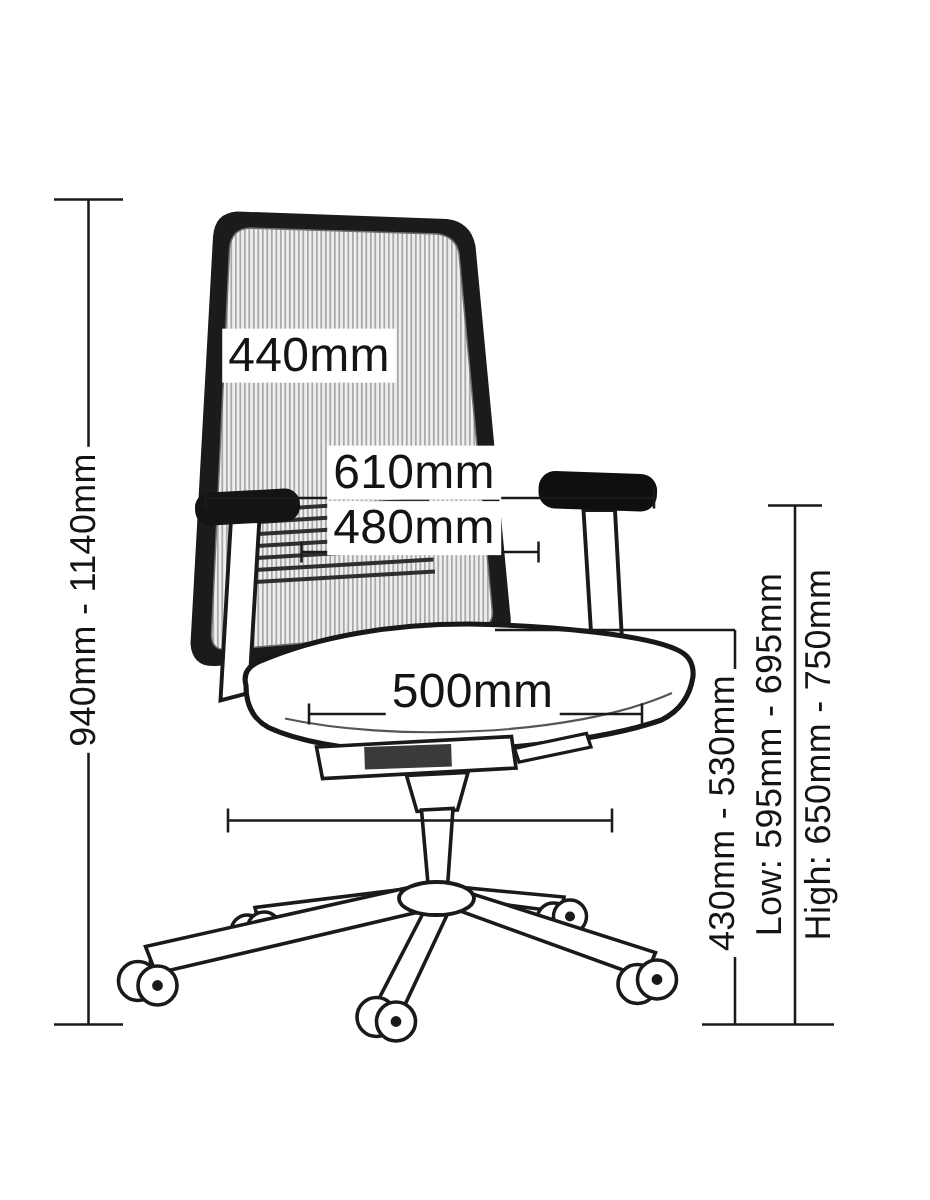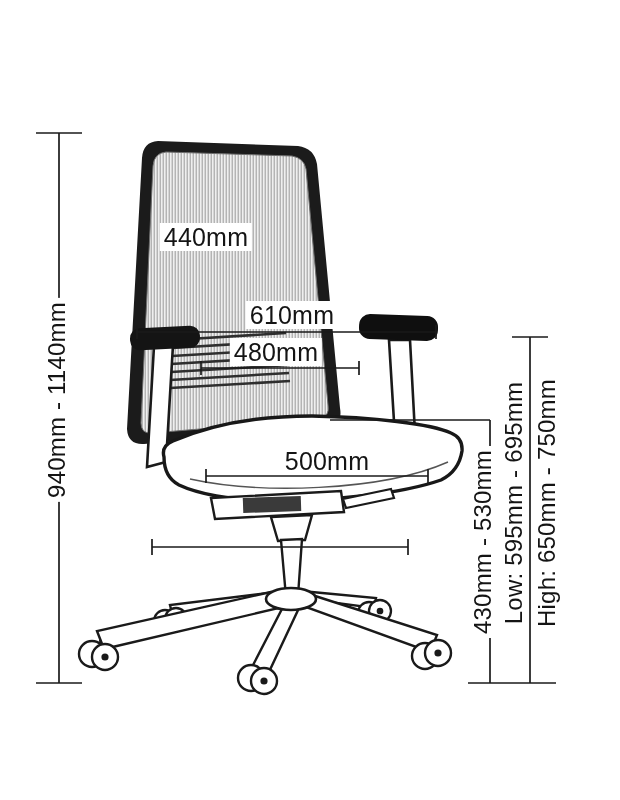--- a/index.html
+++ b/index.html
@@ -7,21 +7,21 @@
     position:relative;
     width:620px;height:800px;
     background:#ffffff;
     overflow:hidden;
     font-family:"Liberation Sans",sans-serif;
   }
   .art{position:absolute;left:0;top:0;}
   .lbl{
     position:absolute;
     transform:translate(-50%,-50%);
-    font-size:25px;
+    font-size:32px;
     line-height:1.12;
     color:#141414;
     background:#ffffff;
     padding:0 4px;
     white-space:nowrap;
     letter-spacing:0.2px;
   }
   .lbl.rot{
     transform:translate(-50%,-50%) rotate(-90deg);
     font-size:24px;
@@ -149,26 +149,26 @@
       <line x1="490" y1="420" x2="490" y2="683"></line>
 
       <line x1="530" y1="337" x2="530" y2="683"></line>
       <line x1="512" y1="337" x2="548" y2="337"></line>
       <line x1="468" y1="683" x2="556" y2="683"></line>
     </g>
   </svg>
 
   <div class="lbl" style="left:206px;top:237px;">440mm</div>
 
-  <div class="lbl" style="left:292px;top:315px;">610mm</div>
+  <div class="lbl" style="left:276px;top:315px;">610mm</div>
 
   <div class="lbl" style="left:276px;top:352px;">480mm</div>
 
 
-  <div class="lbl" style="left:315px;top:461px;margin-left:12px;">500mm</div>
+  <div class="lbl" style="left:315px;top:461px;">500mm</div>
 
 
   <div class="lbl rot" style="left:57px;top:400px;">940mm - 1140mm</div>
 
   <div class="lbl rot" style="left:483px;top:542px;">430mm - 530mm</div>
 
   <div class="lbl rot" style="left:514px;top:503px;">Low: 595mm - 695mm</div>
 
   <div class="lbl rot" style="left:547px;top:503px;">High: 650mm - 750mm</div>
 

